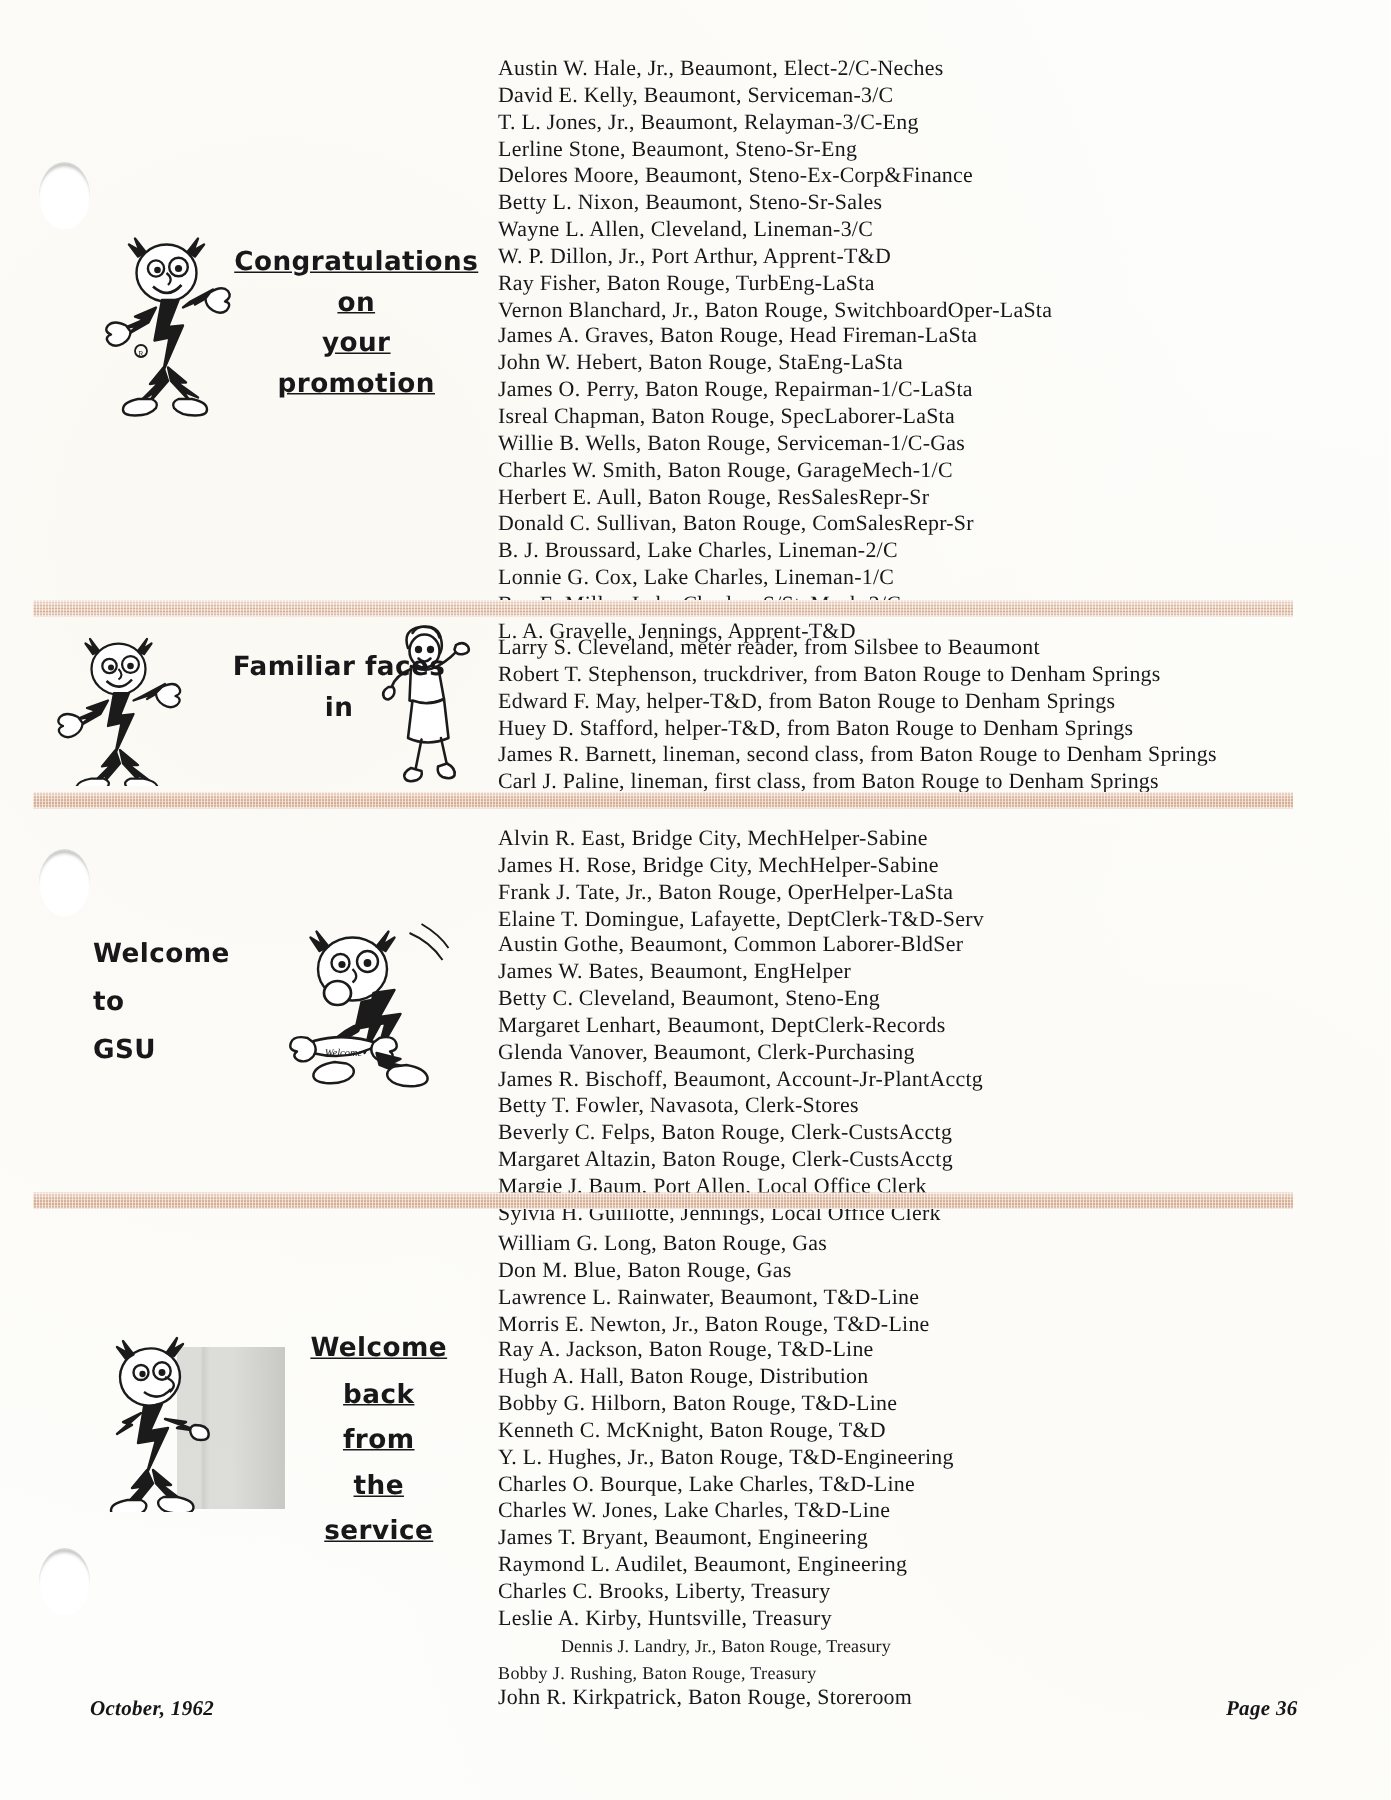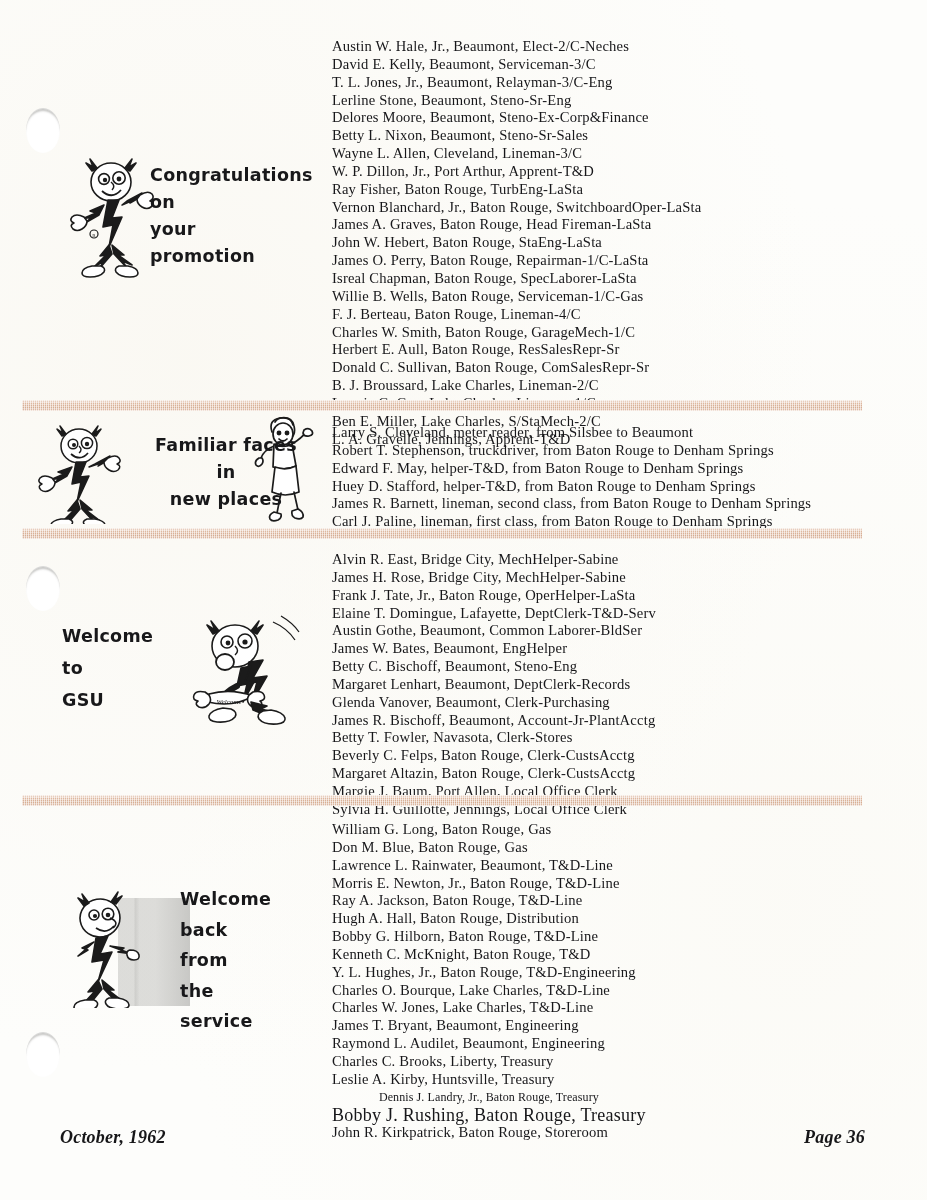--- a/index.html
+++ b/index.html
@@ -80,47 +80,47 @@
     position: absolute;
     font-family: "DejaVu Sans", sans-serif;
     font-weight: 600;
     font-size: 17.5px;
     letter-spacing: 0.3px;
     color: #18181a;
     line-height: 27px;
     white-space: nowrap;
   }
   .heading .hline { display: block; }
-  .heading.right  { text-align: left; }
+  .heading.right  { text-align: center; text-decoration: underline; }
   .heading.center { text-align: center; }
   .heading.left   { text-align: left; }
 
   
   .roster {
     position: absolute;
     font-family: "Liberation Serif", serif;
     font-size: 14.6px;
     line-height: 17.85px;
     color: #17171a;
     letter-spacing: 0.18px;
     white-space: nowrap;
   }
   .roster .entry { display: block; }
   
   .roster .entry.small  { font-size: 12px; letter-spacing: 0.1px; text-align: center; }
-  .roster .entry.large  { font-size: 18px; letter-spacing: 0.25px; font-family: Liberation Serif, serif; }
+  .roster .entry.large  { font-size: 12px; letter-spacing: 0.25px; font-family: Liberation Serif, serif; }
 
   
   .footer-item {
     position: absolute;
     bottom: 52px;
     font-family: "Liberation Serif", serif;
     font-weight: bold;
     font-style: italic;
-    font-size: 18px;
+    font-size: 14px;
     color: #161618;
     letter-spacing: 0.2px;
   }
   .footer-item.left  { left: 60px; }
   .footer-item.right { right: 62px; }
 
   
   .mascot { position: absolute; }
   .mascot svg { display: block; }
 
@@ -210,21 +210,20 @@
       <span class="entry">Betty L. Nixon, Beaumont, Steno-Sr-Sales</span>
       <span class="entry">Wayne L. Allen, Cleveland, Lineman-3/C</span>
       <span class="entry">W. P. Dillon, Jr., Port Arthur, Apprent-T&amp;D</span>
       <span class="entry">Ray Fisher, Baton Rouge, TurbEng-LaSta</span>
       <span class="entry">Vernon Blanchard, Jr., Baton Rouge, SwitchboardOper-LaSta</span>
       <span class="entry">James A. Graves, Baton Rouge, Head Fireman-LaSta</span>
       <span class="entry">John W. Hebert, Baton Rouge, StaEng-LaSta</span>
       <span class="entry">James O. Perry, Baton Rouge, Repairman-1/C-LaSta</span>
       <span class="entry">Isreal Chapman, Baton Rouge, SpecLaborer-LaSta</span>
       <span class="entry">Willie B. Wells, Baton Rouge, Serviceman-1/C-Gas</span>
-      <span class="entry">F. J. Berteau, Baton Rouge, Lineman-4/C</span>
       <span class="entry">Charles W. Smith, Baton Rouge, GarageMech-1/C</span>
       <span class="entry">Herbert E. Aull, Baton Rouge, ResSalesRepr-Sr</span>
       <span class="entry">Donald C. Sullivan, Baton Rouge, ComSalesRepr-Sr</span>
       <span class="entry">B. J. Broussard, Lake Charles, Lineman-2/C</span>
       <span class="entry">Lonnie G. Cox, Lake Charles, Lineman-1/C</span>
       <span class="entry">Ben E. Miller, Lake Charles, S/StaMech-2/C</span>
       <span class="entry">L. A. Gravelle, Jennings, Apprent-T&amp;D</span>
     </div>
   </div>
 
@@ -282,21 +281,20 @@
 
           <path d="M24 96 q-6 3 -4 7 q2 3 8 1 q4 -2 3 -6 Z" fill="#fff"></path>
           <path d="M48 93 q6 3 5 8 q-2 3 -8 1 q-4 -2 -3 -7 Z" fill="#fff"></path>
         </g>
       </svg>
     </div>
 
     <div class="heading center" style="left:128px; top:432px; width:196px;">
       <span class="hline">Familiar faces</span>
       <span class="hline">in</span>
-      <span class="hline">new places</span>
     </div>
 
     <div class="roster" style="left:332px; top:424px;">
       <span class="entry">Larry S. Cleveland, meter reader, from Silsbee to Beaumont</span>
       <span class="entry">Robert T. Stephenson, truckdriver, from Baton Rouge to Denham Springs</span>
       <span class="entry">Edward F. May, helper-T&amp;D, from Baton Rouge to Denham Springs</span>
       <span class="entry">Huey D. Stafford, helper-T&amp;D, from Baton Rouge to Denham Springs</span>
       <span class="entry">James R. Barnett, lineman, second class, from Baton Rouge to Denham Springs</span>
       <span class="entry">Carl J. Paline, lineman, first class, from Baton Rouge to Denham Springs</span>
     </div>
@@ -348,21 +346,21 @@
       </svg>
     </div>
 
     <div class="roster" style="left:332px; top:551px;">
       <span class="entry">Alvin R. East, Bridge City, MechHelper-Sabine</span>
       <span class="entry">James H. Rose, Bridge City, MechHelper-Sabine</span>
       <span class="entry">Frank J. Tate, Jr., Baton Rouge, OperHelper-LaSta</span>
       <span class="entry">Elaine T. Domingue, Lafayette, DeptClerk-T&amp;D-Serv</span>
       <span class="entry">Austin Gothe, Beaumont, Common Laborer-BldSer</span>
       <span class="entry">James W. Bates, Beaumont, EngHelper</span>
-      <span class="entry">Betty C. Bischoff, Beaumont, Steno-Eng</span>
+      <span class="entry">Betty C. Cleveland, Beaumont, Steno-Eng</span>
       <span class="entry">Margaret Lenhart, Beaumont, DeptClerk-Records</span>
       <span class="entry">Glenda Vanover, Beaumont, Clerk-Purchasing</span>
       <span class="entry">James R. Bischoff, Beaumont, Account-Jr-PlantAcctg</span>
       <span class="entry">Betty T. Fowler, Navasota, Clerk-Stores</span>
       <span class="entry">Beverly C. Felps, Baton Rouge, Clerk-CustsAcctg</span>
       <span class="entry">Margaret Altazin, Baton Rouge, Clerk-CustsAcctg</span>
       <span class="entry">Margie J. Baum, Port Allen, Local Office Clerk</span>
       <span class="entry">Sylvia H. Guillotte, Jennings, Local Office Clerk</span>
     </div>
   </div>

